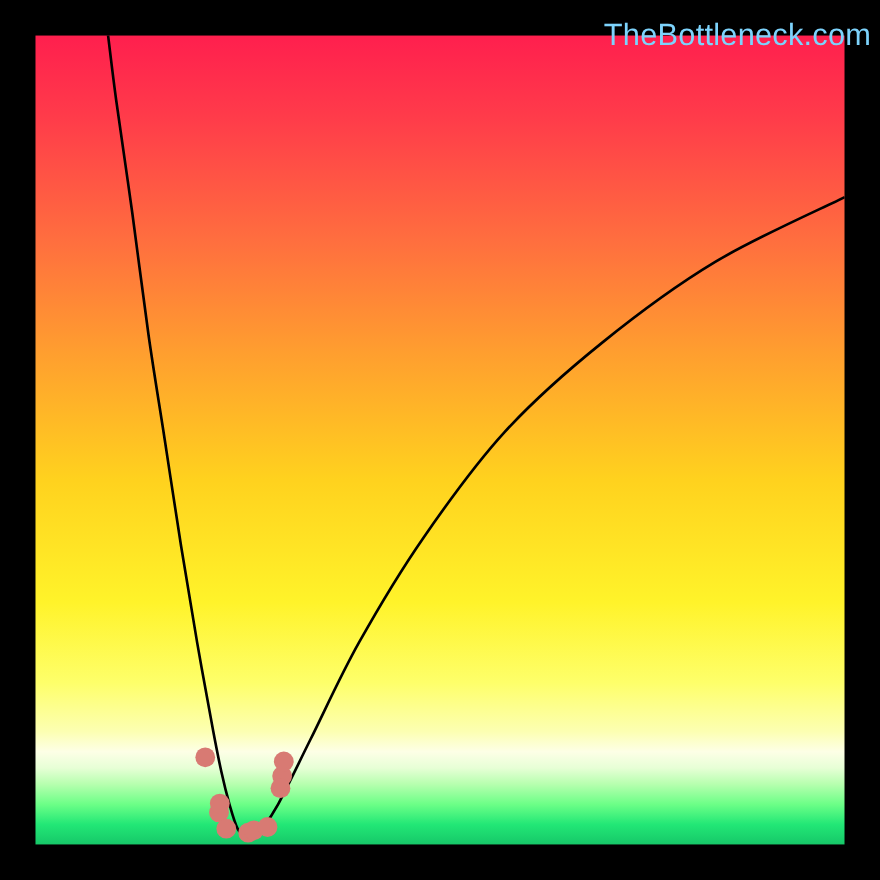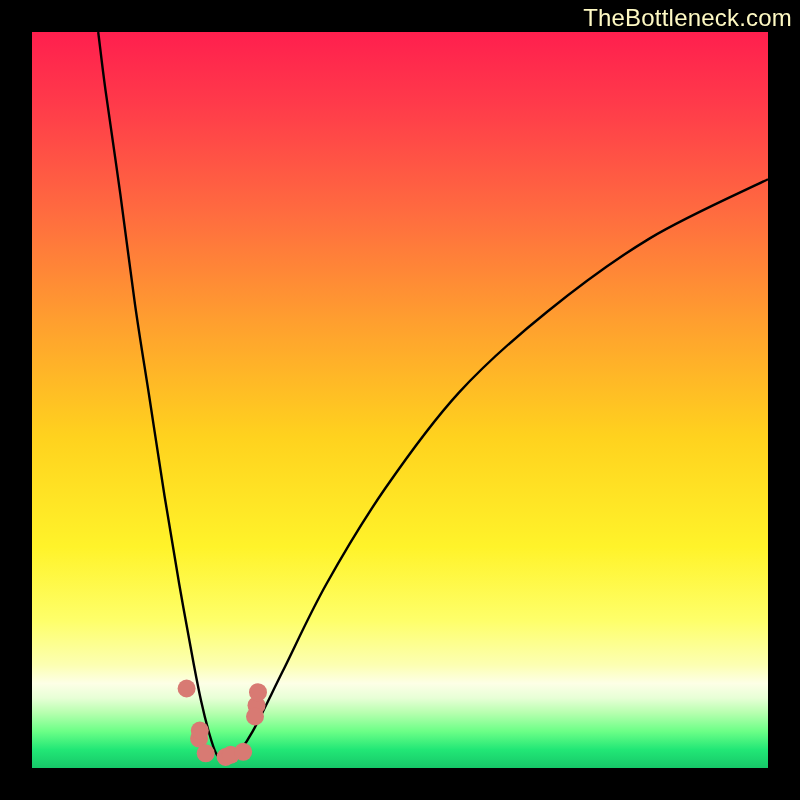--- a/index.html
+++ b/index.html
@@ -26,25 +26,25 @@
     overflow: hidden;
   }
   .gradient {
     width: 100%;
     height: 100%;
     position: absolute;
     left: 0; top: 0;
   }
   .watermark {
     position: absolute;
-    top: 4px;
+    top: 16px;
     right: 8px;
-    font-size: 24px;
+    font-size: 28px;
     font-weight: 400;
-    color: #fef9c3;
+    color: #7dd3fc;
     letter-spacing: 0.2px;
   }
   svg.curve {
     position: absolute;
     left: 0; top: 0;
     width: 736px;
     height: 736px;
   }
 </style>
 </head>

